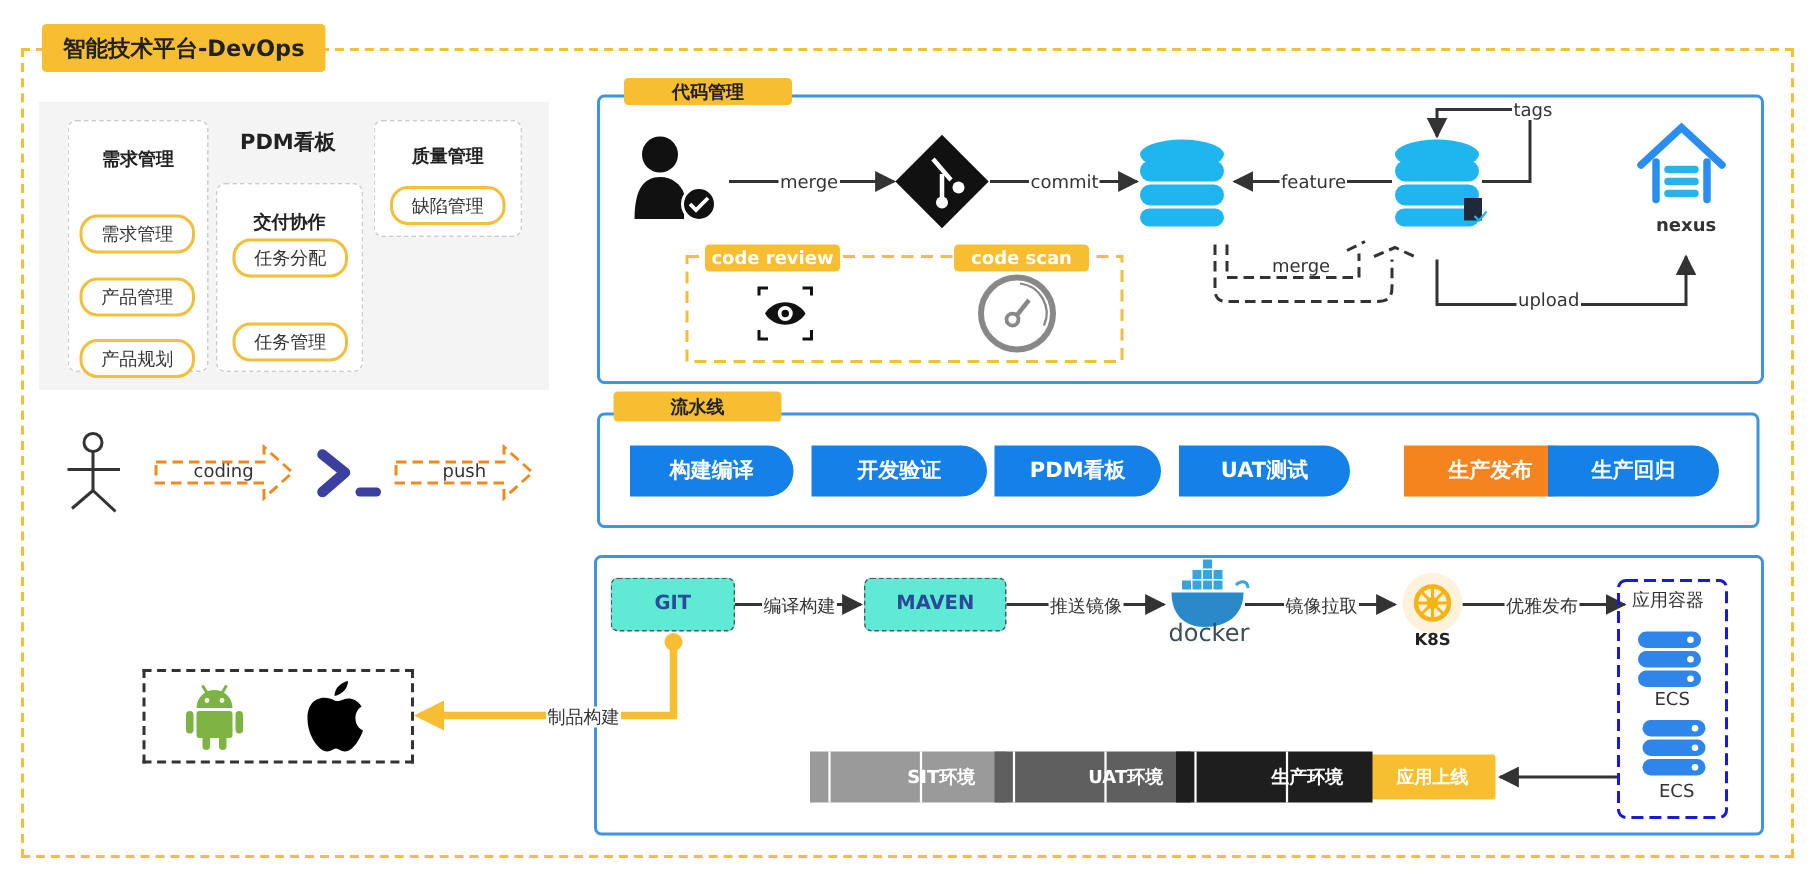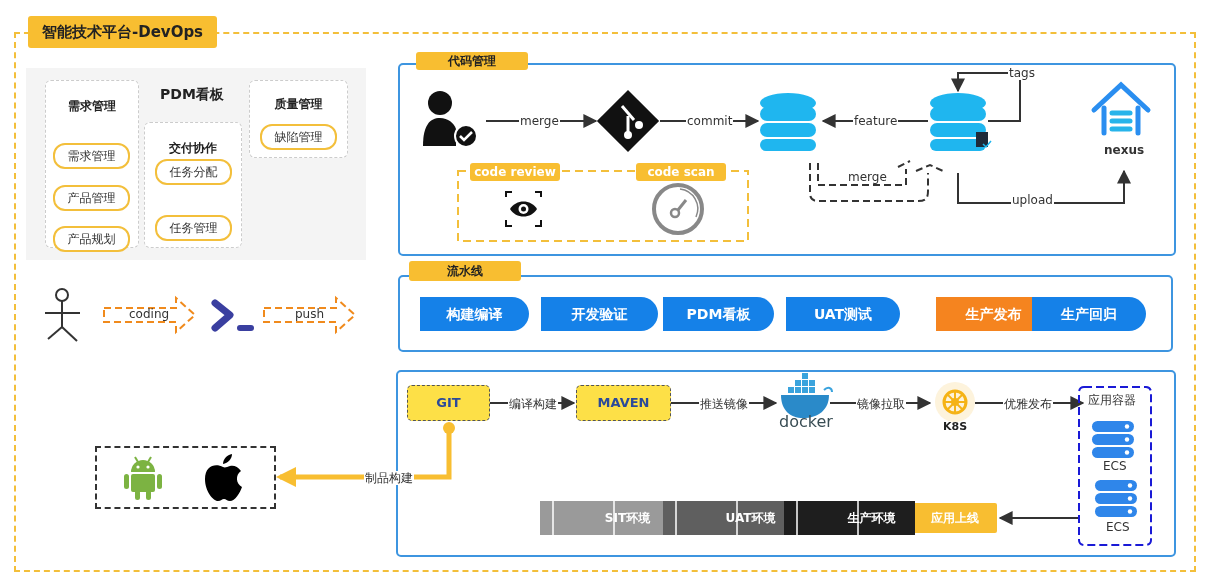--- a/index.html
+++ b/index.html
@@ -9,21 +9,21 @@
   .main-title{left:28px;top:16px;height:32px;padding:0 14px;background:#f8be31;border-radius:3px;font-weight:bold;font-size:15px;line-height:32px;color:#222;}
   .pdm{left:26px;top:68px;width:340px;height:192px;background:#f4f4f4;}
   .col{border:1.5px dashed #ccc;border-radius:6px;background:#fff;box-sizing:border-box;}
   .col-h{font-size:12px;font-weight:bold;text-align:center;color:#222;}
   .chip{position:absolute;border:2px solid #f3bf3b;border-radius:12px;background:#fff;font-size:12px;text-align:center;line-height:22px;height:26px;box-sizing:border-box;color:#333;}
   .pdm-title{font-weight:bold;font-size:14px;color:#222;}
   .panel{border:2px solid #3d95e0;border-radius:5px;box-sizing:border-box;background:#fff;}
   .tag{background:#f8be31;color:#222;font-weight:bold;font-size:12px;text-align:center;border-radius:3px;}
   .lbl{font-size:12px;color:#333;background:#fff;padding:0 1px;line-height:14px;}
   .pipe{height:34px;line-height:34px;color:#fff;font-weight:bold;font-size:14px;text-align:center;border-radius:0 17px 17px 0;}
-  .dbox{border:1.5px dashed #555;border-radius:5px;background:#fde047;box-sizing:border-box;font-weight:bold;font-size:13px;color:#2b4a9a;text-align:center;}
+  .dbox{border:1.5px dashed #555;border-radius:5px;background:#5eead4;box-sizing:border-box;font-weight:bold;font-size:13px;color:#2b4a9a;text-align:center;}
   .env{height:34px;color:#fff;font-weight:bold;font-size:12px;line-height:34px;text-align:center;padding-left:44px;}
 </style>
 </head>
 <body>
 
 <div class="abs outer"></div>
 <div class="abs main-title">智能技术平台-DevOps</div>
 
 <div class="abs pdm">
   <div class="abs col" style="left:19px;top:12px;width:94px;height:168px;">

